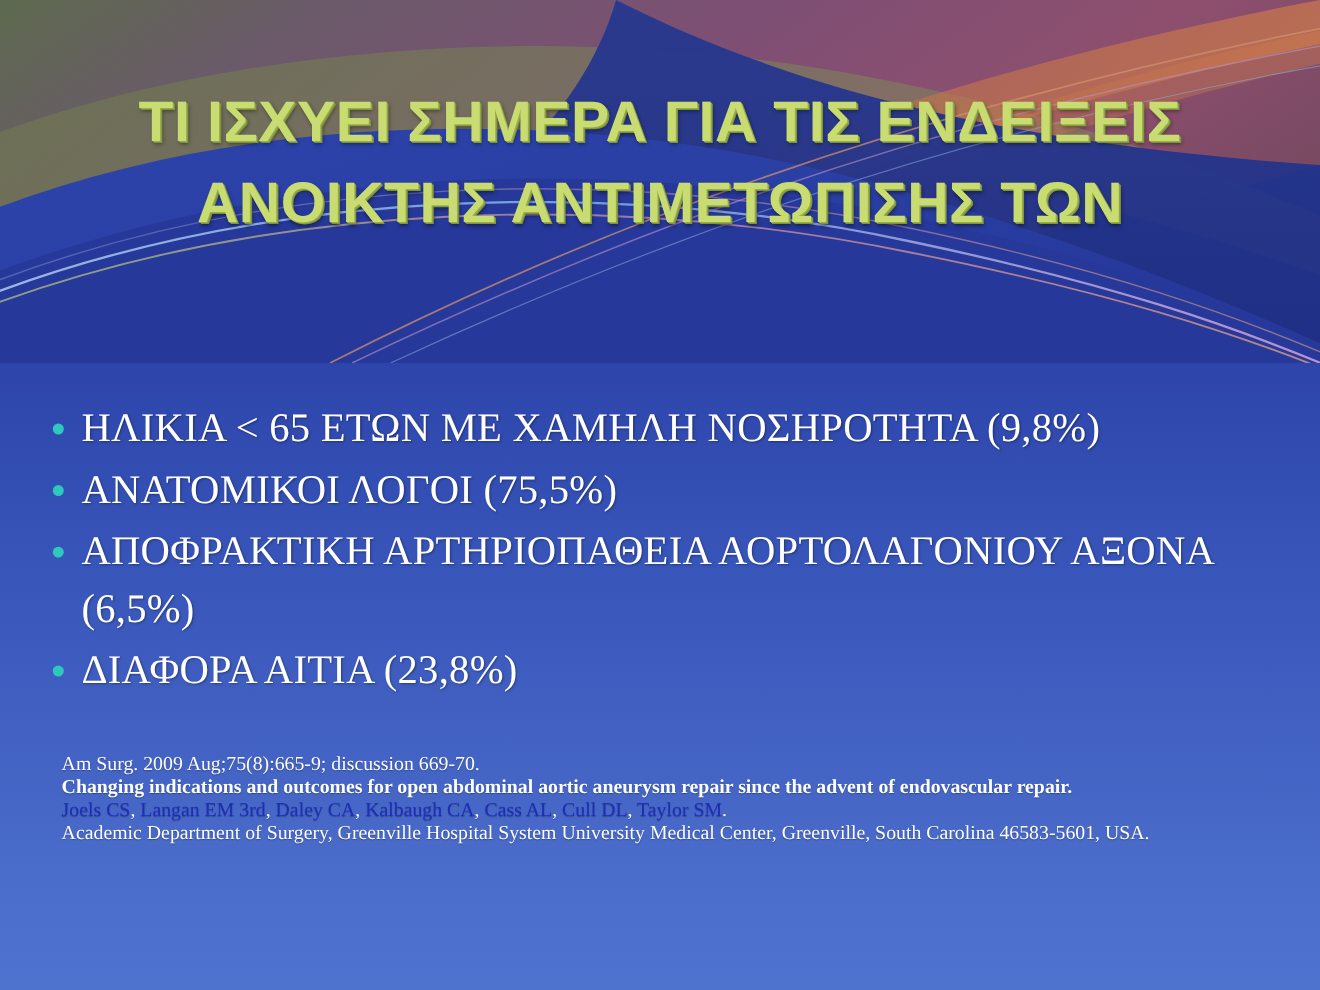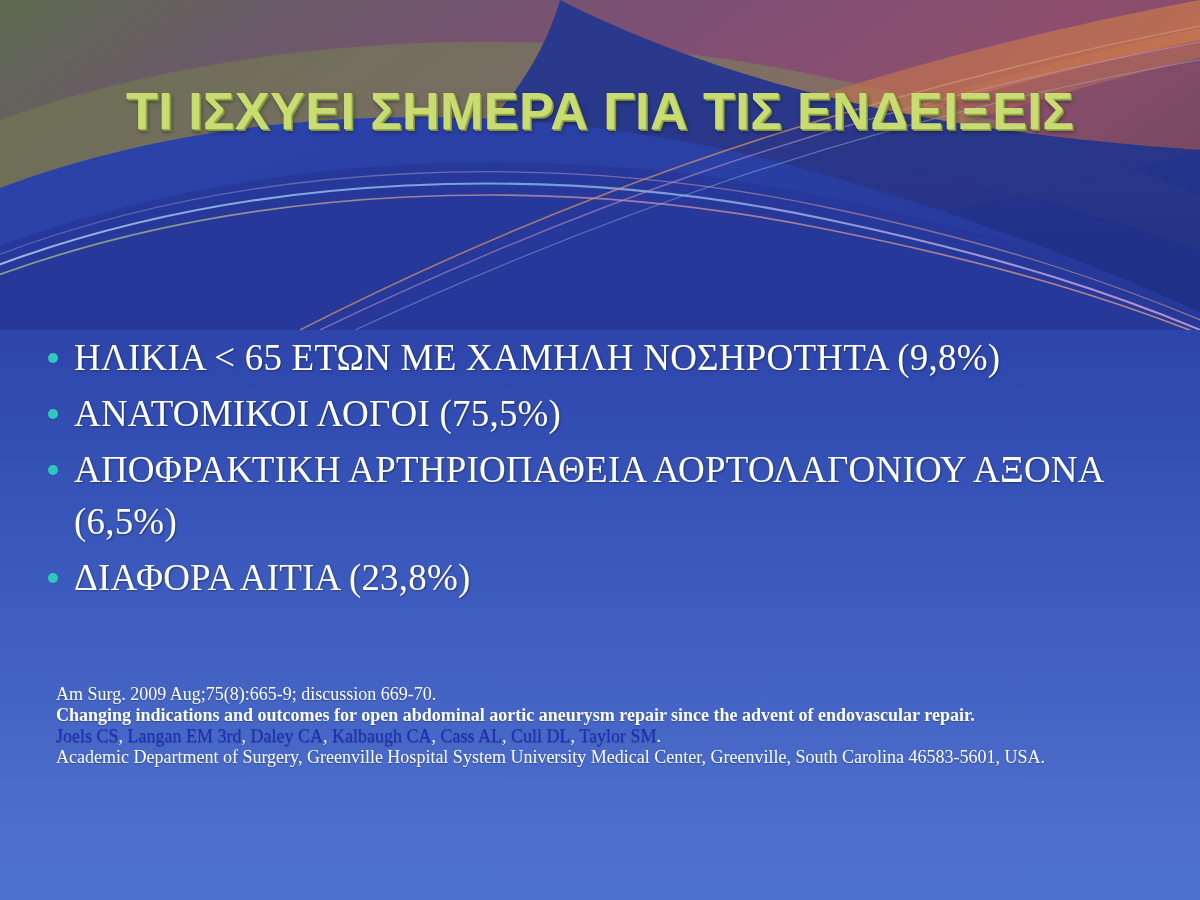--- a/index.html
+++ b/index.html
@@ -55,21 +55,21 @@
         1px 1px 0 #98ad4a,
         2px 2px 0 #7e9140,
         2px 3px 4px rgba(0,0,0,0.45);
     white-space: nowrap;
   }
 
   
   #bullets {
     position: absolute;
     left: 48px;
-    top: 332px;
+    top: 364px;
     width: 1110px;
     z-index: 5;
   }
   .bullet-row {
     display: flex;
     align-items: flex-start;
     margin-bottom: 4px;
   }
   .bullet-dot {
     flex: 0 0 auto;
@@ -188,20 +188,21 @@
       <path d="M-10,278 C250,182 560,174 830,230 C1010,266 1120,302 1210,338" fill="none" stroke="url(#gThread2)" stroke-width="1.7" opacity="0.85"></path>
       <path d="M-10,258 C250,158 560,150 830,208 C1010,246 1120,286 1210,324" fill="none" stroke="url(#gThread3)" stroke-width="1.3" opacity="0.7"></path>
       <path d="M300,330 C520,218 800,104 1210,24" fill="none" stroke="#cf8f6e" stroke-width="1.6" opacity="0.75"></path>
       <path d="M320,330 C545,222 820,112 1210,40" fill="none" stroke="#b98fc4" stroke-width="1.4" opacity="0.6"></path>
       <path d="M355,330 C580,226 850,122 1210,58" fill="none" stroke="#8fb4e2" stroke-width="1.1" opacity="0.5"></path>
     </svg>
   </div>
 
   <div id="title-block">
     <div class="title-line">ΤΙ ΙΣΧΥΕΙ ΣΗΜΕΡΑ ΓΙΑ ΤΙΣ ΕΝΔΕΙΞΕΙΣ</div>
+    <div class="title-line">ΑΝΟΙΚΤΗΣ  ΑΝΤΙΜΕΤΩΠΙΣΗΣ ΤΩΝ</div>
   </div>
 
   <div id="bullets">
     <div class="bullet-row">
       <span class="bullet-dot"></span>
       <span class="bullet-text">ΗΛΙΚΙΑ &lt; 65 ΕΤΩΝ ΜΕ ΧΑΜΗΛΗ ΝΟΣΗΡΟΤΗΤΑ (9,8%)</span>
     </div>
     <div class="bullet-row">
       <span class="bullet-dot"></span>
       <span class="bullet-text">ΑΝΑΤΟΜΙΚΟΙ ΛΟΓΟΙ  (75,5%)</span>

